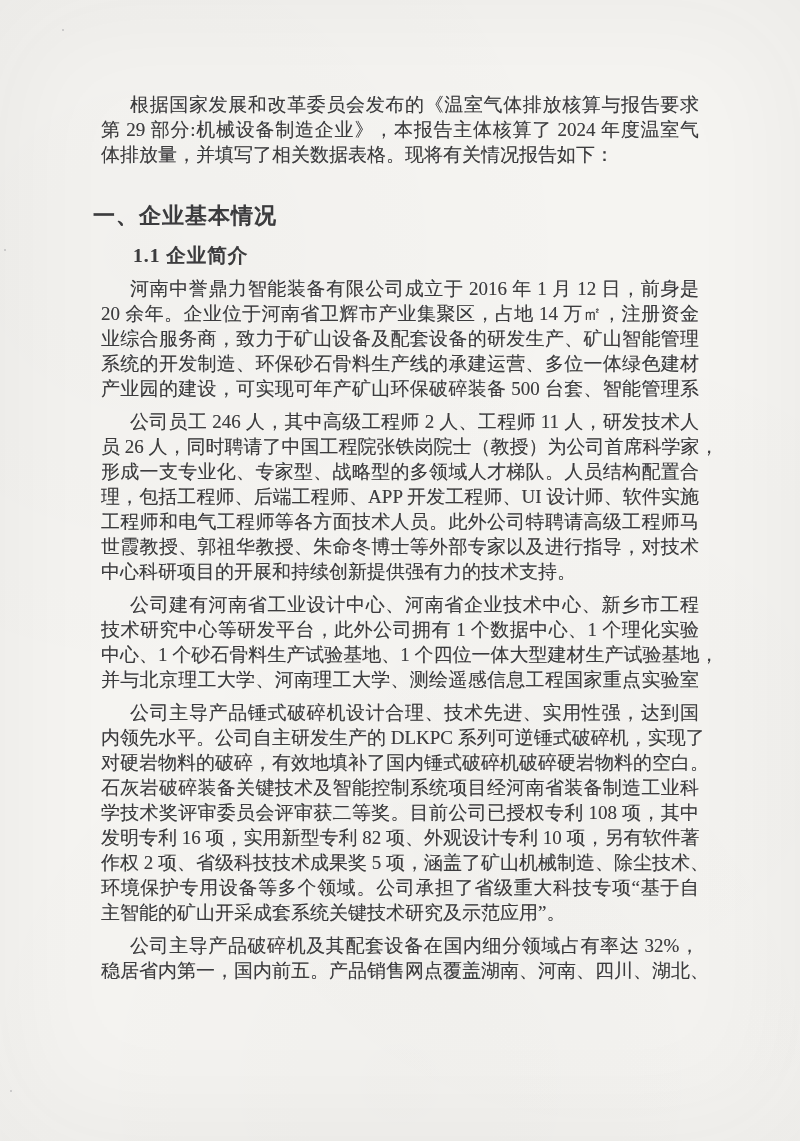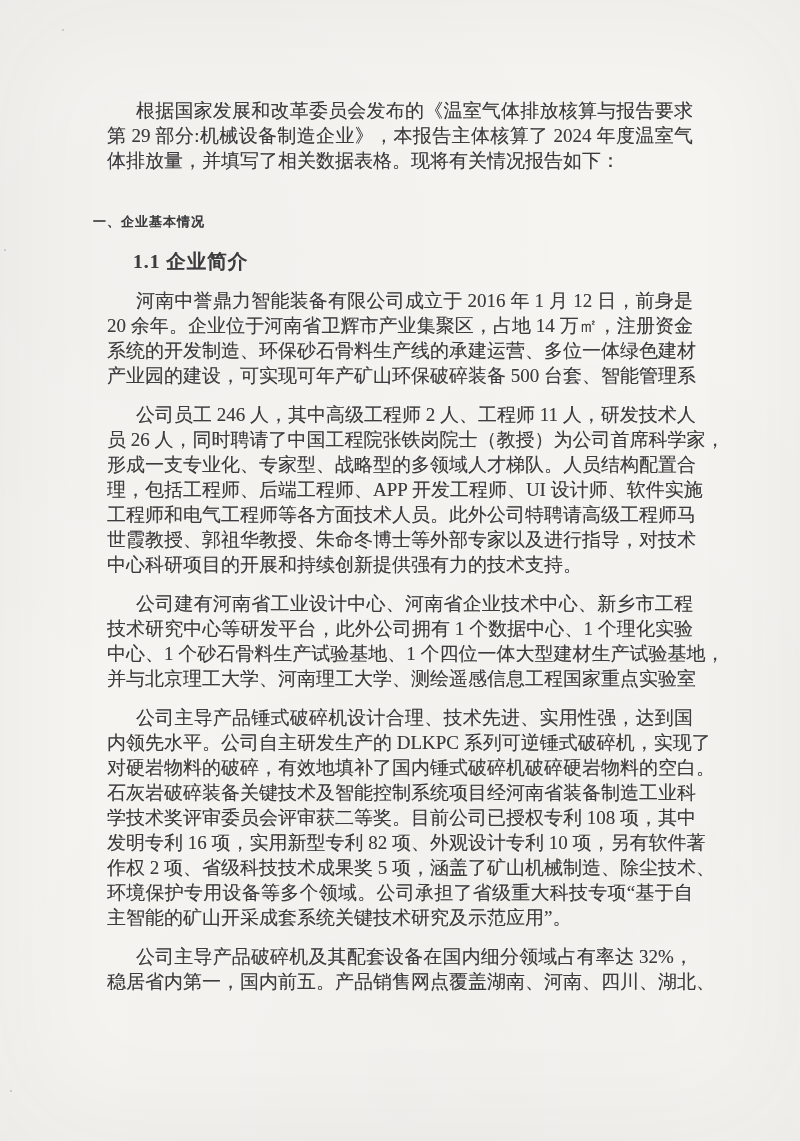--- a/index.html
+++ b/index.html
@@ -25,36 +25,36 @@
   }
   .content {
     position: absolute;
     left: 93px;
     top: 84px;
     width: 614px;
     color: #3c3c3e;
     font-size: 19px;
     text-shadow: 0 0 0.5px rgba(70,70,75,0.45);
   }
-  .paragraph { margin: 14px; }
+  .paragraph { margin: 8px; }
   .line {
     height: 25px;
     line-height: 25px;
     text-align: justify;
     text-align-last: justify;
     white-space: nowrap;
   }
   .line.first { text-indent: 29px; }
   .line.last  { text-align-last: left; }
   .heading1 {
     height: 25px;
     line-height: 25px;
     margin-top: 36px;
     font-weight: bold;
-    font-size: 13px;
+    font-size: 22px;
     letter-spacing: 1px;
   }
   .heading2 {
     height: 25px;
     line-height: 25px;
     margin-top: 15px;
     margin-bottom: 8px;
     font-weight: bold;
     font-size: 19.5px;
     text-indent: 40px;
@@ -74,20 +74,21 @@
       <div class="paragraph">
         <div class="line first">根据国家发展和改革委员会发布的《温室气体排放核算与报告要求</div>
         <div class="line">第 29 部分:机械设备制造企业》，本报告主体核算了 2024 年度温室气</div>
         <div class="line last">体排放量，并填写了相关数据表格。现将有关情况报告如下：</div>
       </div>
       <div class="heading1">一、企业基本情况</div>
       <div class="heading2">1.1 企业简介</div>
       <div class="paragraph">
         <div class="line first">河南中誉鼎力智能装备有限公司成立于 2016 年 1 月 12 日，前身是</div>
         <div class="line">20 余年。企业位于河南省卫辉市产业集聚区，占地 14 万㎡，注册资金</div>
+        <div class="line">业综合服务商，致力于矿山设备及配套设备的研发生产、矿山智能管理</div>
         <div class="line">系统的开发制造、环保砂石骨料生产线的承建运营、多位一体绿色建材</div>
         <div class="line">产业园的建设，可实现可年产矿山环保破碎装备 500 台套、智能管理系</div>
       </div>
       <div class="paragraph">
         <div class="line first">公司员工 246 人，其中高级工程师 2 人、工程师 11 人，研发技术人</div>
         <div class="line">员 26 人，同时聘请了中国工程院张铁岗院士（教授）为公司首席科学家，</div>
         <div class="line">形成一支专业化、专家型、战略型的多领域人才梯队。人员结构配置合</div>
         <div class="line">理，包括工程师、后端工程师、APP 开发工程师、UI 设计师、软件实施</div>
         <div class="line">工程师和电气工程师等各方面技术人员。此外公司特聘请高级工程师马</div>
         <div class="line">世霞教授、郭祖华教授、朱命冬博士等外部专家以及进行指导，对技术</div>

